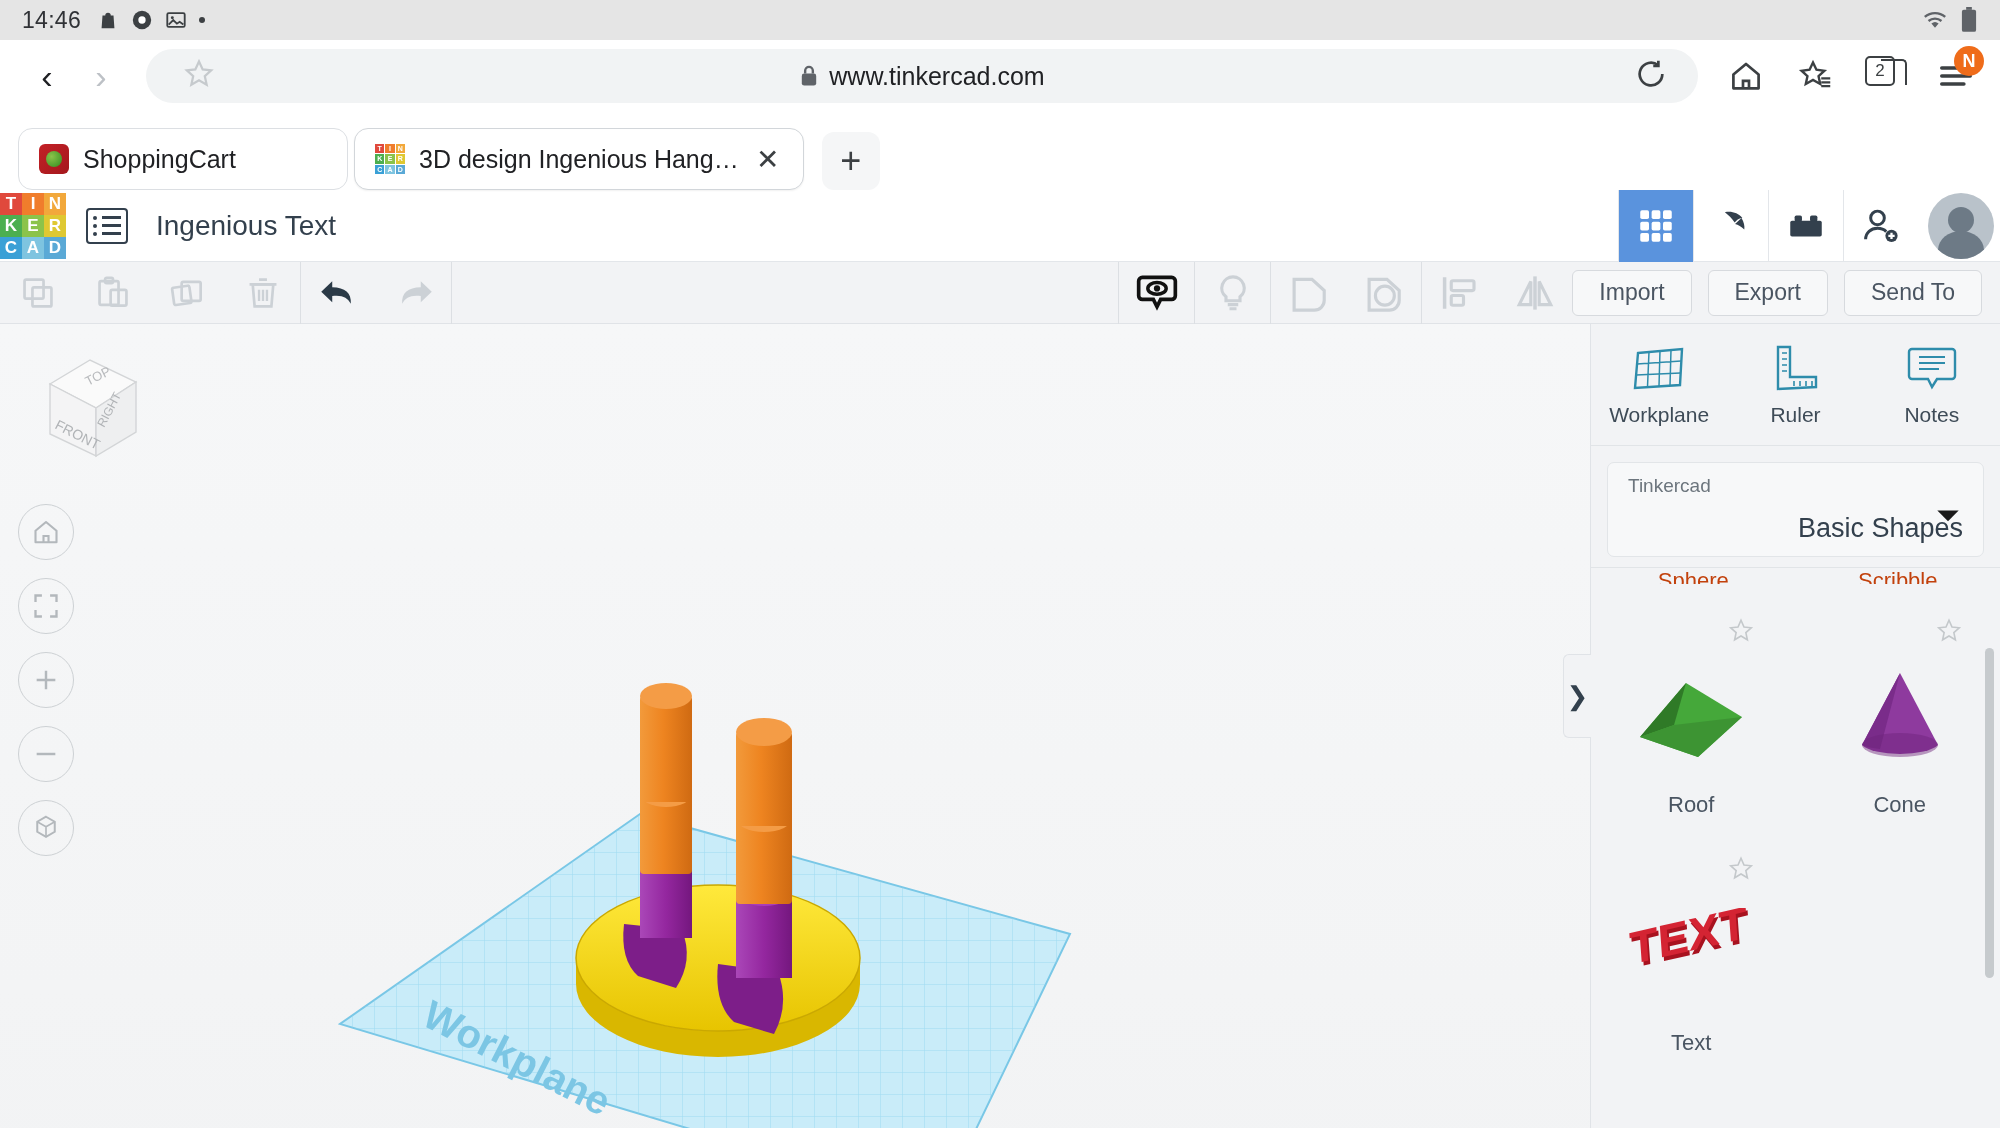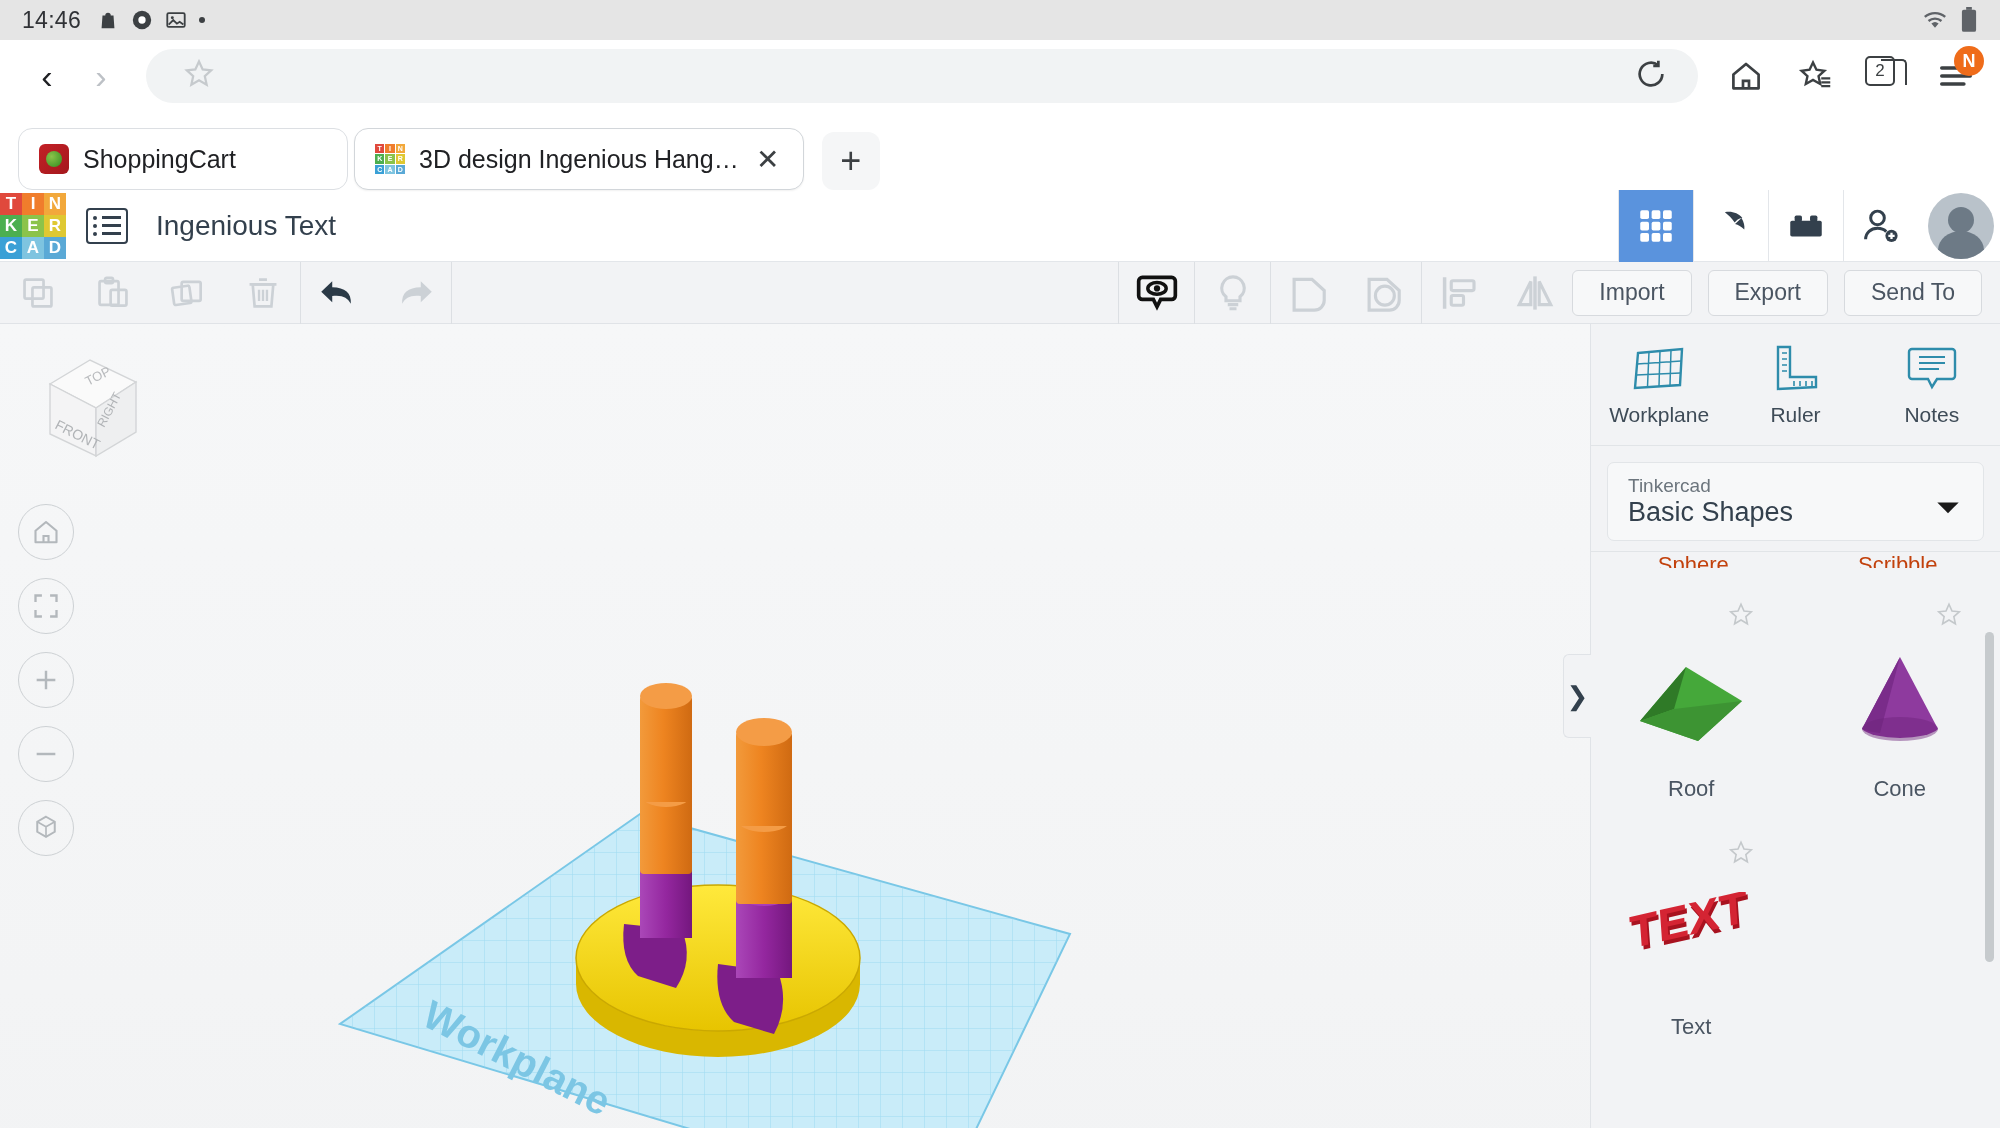--- a/index.html
+++ b/index.html
@@ -156,21 +156,21 @@
     height: 122px; display: flex; align-items: center; justify-content: space-around;
     background: #f2f3f5; border-bottom: 1px solid #e1e4e7;
   }
   .panel-tool { display:flex; flex-direction: column; align-items: center; gap: 10px; width: 120px; }
   .panel-tool span { font-size: 21px; color: #3e4b57; }
   .shape-select {
     margin: 16px 16px 10px; background: #f7f8f9; border: 1px solid #e2e5e8;
     border-radius: 7px; padding: 12px 20px; position: relative;
   }
   .shape-select .grp { font-size: 19px; color: #6c757d; }
-  .shape-select .val { font-size: 27px; color: #33404d; margin-top: 0; }
+  .shape-select .val { font-size: 27px; color: #33404d; margin-top: 16px; text-align: right; }
   .shape-select .caret { position: absolute; right: 22px; top: 50%; transform: translateY(-10%); }
   .shape-scroll { flex: 1; position: relative; overflow: hidden; border-top: 1px solid #e1e4e7; }
   .shape-grid { display: grid; grid-template-columns: 1fr 1fr; gap: 8px; }
   .shape-cell { height: 230px; display:flex; flex-direction: column; align-items:center; justify-content:flex-end; padding-bottom: 14px; position: relative; }
   .shape-cell .star { position: absolute; right: 36px; top: 14px; }
   .shape-cell .label { font-size: 22px; color: #4a5562; margin-top: 12px; }
   .shape-art { width: 160px; height: 130px; display:flex; align-items:center; justify-content:center; }
   .cut-row { height: 34px; display: grid; grid-template-columns: 1fr 1fr; }
   .cut-row div { display:flex; justify-content:center; align-items:flex-start; font-size: 22px; color:#c2410c; overflow:hidden; height: 16px; }
   .panel-scrollbar { position: absolute; right: 6px; top: 80px; width: 9px; height: 330px; background: #c6cacd; border-radius: 5px; }
@@ -217,20 +217,27 @@
 <div class="browser-bar">
   <div class="nav-btn">‹</div>
   <div class="nav-btn disabled">›</div>
 
   <div class="omnibox">
     <span class="omni-star">
       <svg width="34" height="34" viewBox="0 0 24 24">
           <path d="M12 3.2l2.6 5.6 6 .7-4.5 4.1 1.3 6-5.4-3.1-5.4 3.1 1.3-6L3.4 9.5l6-.7z" fill="none" stroke="#c6cacd" stroke-width="1.6"></path>
         </svg>
     </span>
+    <div class="omni-url">
+      <svg width="20" height="24" viewBox="0 0 16 20">
+          <rect x="2" y="8" width="12" height="10" rx="2" fill="#5f6368"></rect>
+          <path d="M4.8 8V5.6a3.2 3.2 0 016.4 0V8" fill="none" stroke="#5f6368" stroke-width="2"></path>
+        </svg>
+      <span>www.tinkercad.com</span>
+    </div>
     <span class="omni-reload">
       <svg width="34" height="34" viewBox="0 0 24 24">
           <path d="M20 12a8 8 0 11-3-6.2" fill="none" stroke="#3c4043" stroke-width="1.9"></path>
           <path d="M17.2 2.6v3.6h-3.6" fill="none" stroke="#3c4043" stroke-width="1.9"></path>
         </svg>
     </span>
   </div>
 
   <div class="chrome-icons">
     <div class="chrome-icon">

